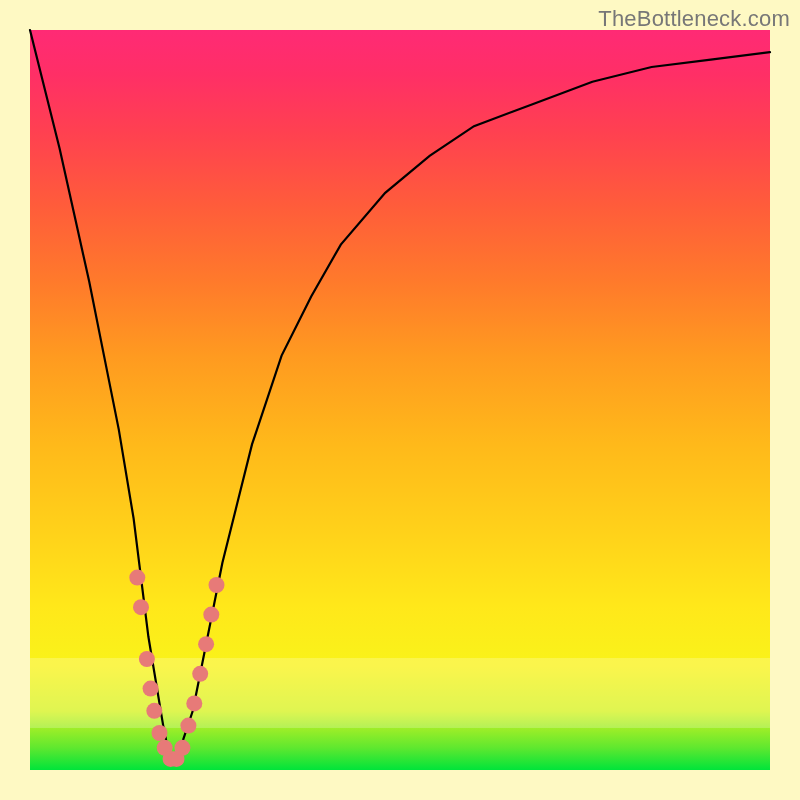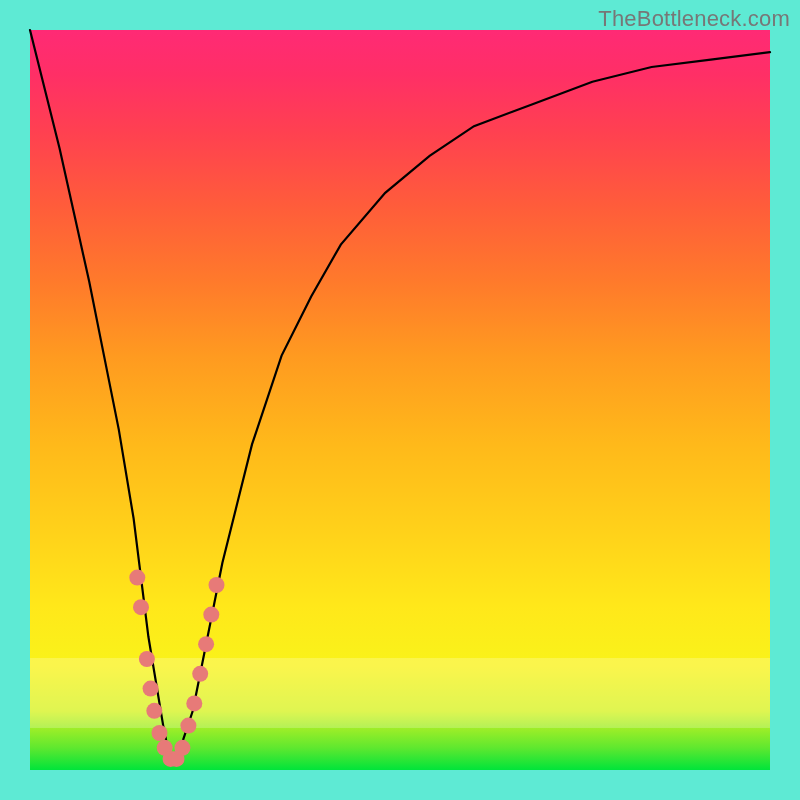--- a/index.html
+++ b/index.html
@@ -8,21 +8,21 @@
     width: 800px;
     height: 800px;
     overflow: hidden;
     background: #000;
     font-family: Arial, Helvetica, sans-serif;
   }
   .frame {
     position: relative;
     width: 800px;
     height: 800px;
-    background: #5eead4;
+    background: #fef9c3;
   }
   .plot {
     position: absolute;
     left: 30px;
     top: 30px;
     width: 740px;
     height: 740px;
     
     background: linear-gradient(
       to top,

